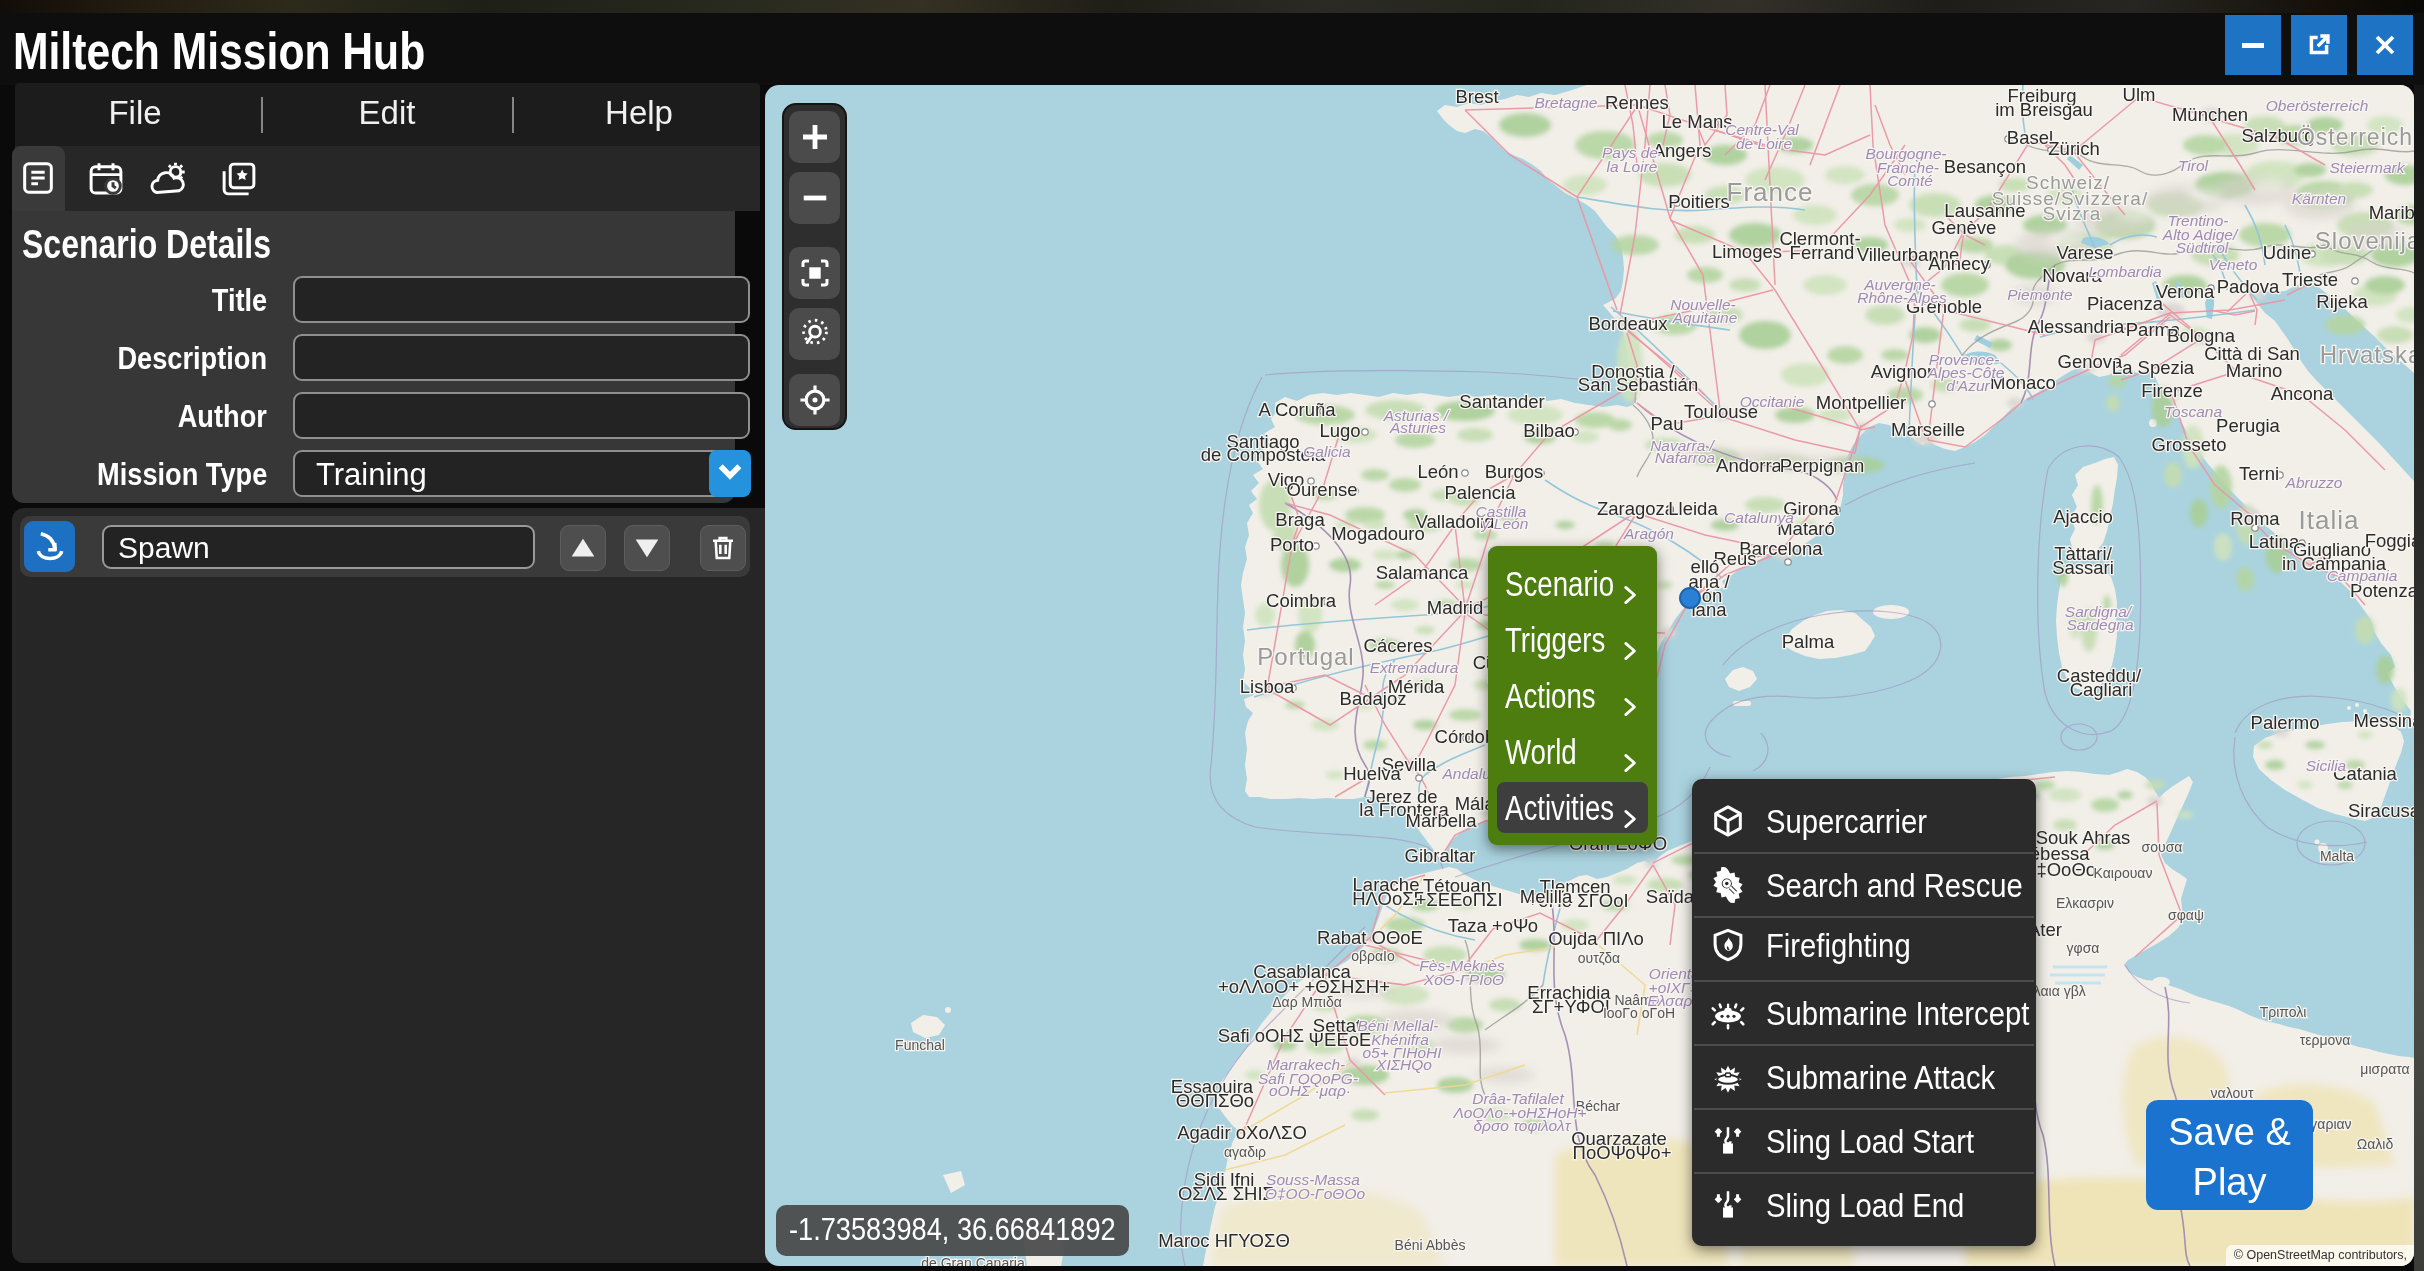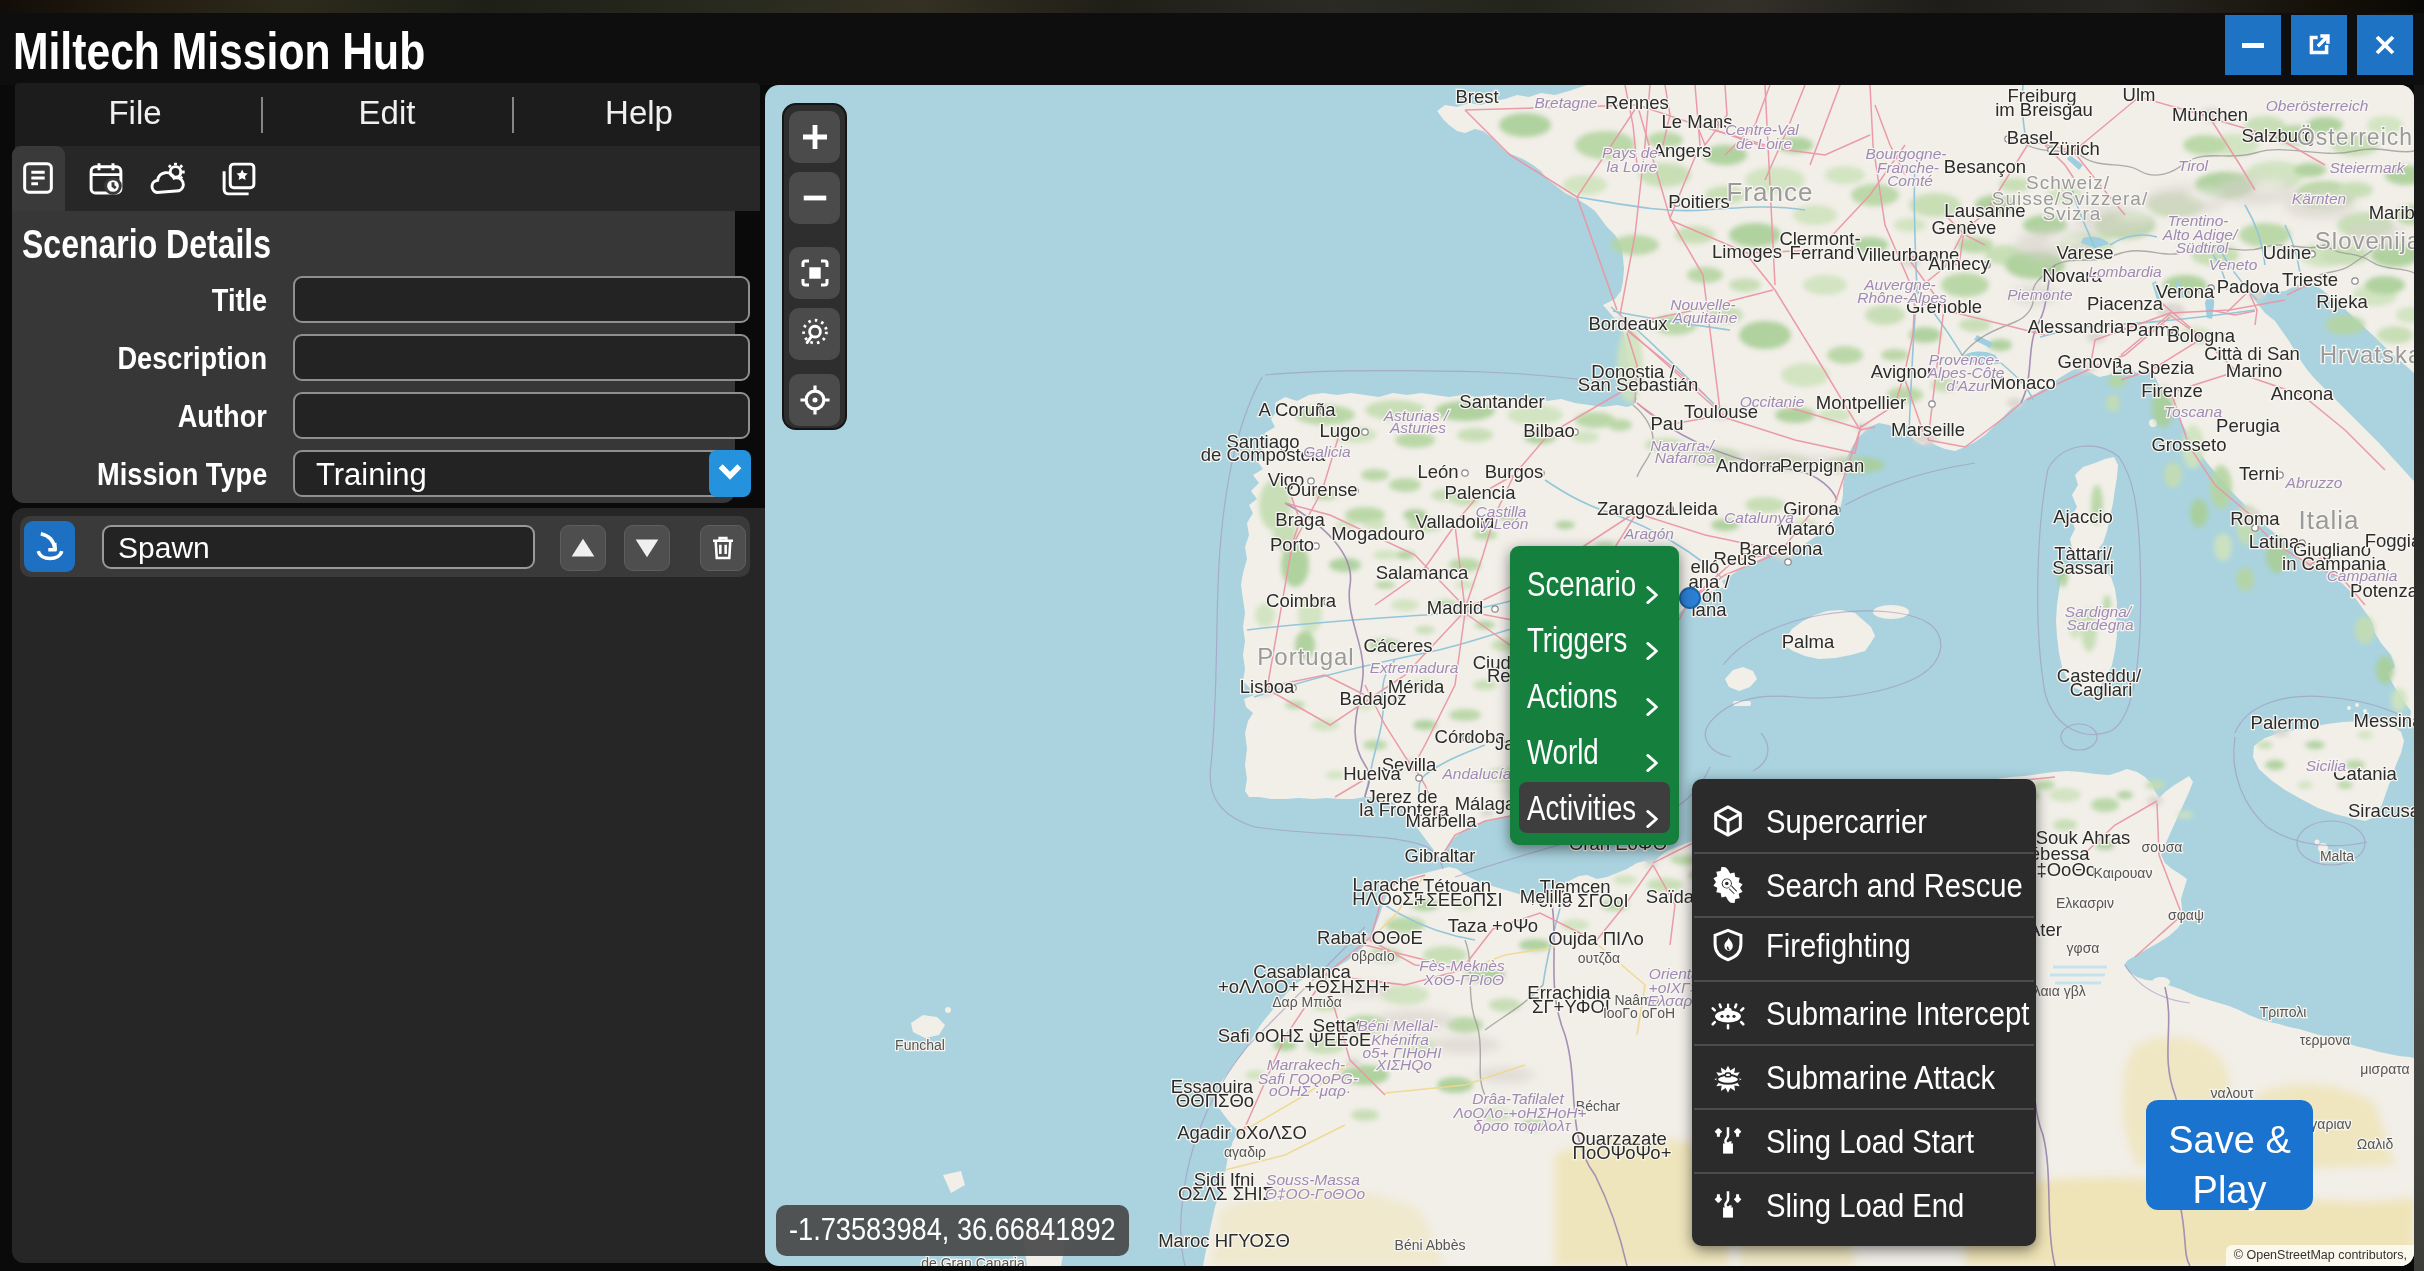--- a/index.html
+++ b/index.html
@@ -27,32 +27,32 @@
 #spawnbtn{position:absolute;left:4px;top:5px;width:51px;height:51px;background:#1d70c2;border-radius:9px;display:flex;align-items:center;justify-content:center}
 #spawninp{position:absolute;left:82px;top:9px;width:433px;height:44px;background:#232323;border:2px solid #999;border-radius:9px;color:#fff;font-size:30px;line-height:41px;padding-left:14px}
 .rowbtn{position:absolute;top:9px;width:46px;height:46px;background:#4e4e4e;border:1px solid #5e5e5e;border-radius:9px;display:flex;align-items:center;justify-content:center}
 
 #map{position:absolute;left:765px;top:85px;width:1649px;height:1181px;border-radius:14px;overflow:hidden}
 #rstrip{position:absolute;left:2414px;top:85px;width:10px;height:1186px;background:linear-gradient(180deg,#141414,#2f2f2e 45%,#4a4a46 75%,#3c3c38)}
 
 #mapctl{position:absolute;left:17px;top:18px;width:65px;height:327px;background:#2e2e2e;border:2px solid #151515;border-radius:14px}
 .mbtn{position:absolute;left:5px;width:51px;height:52px;background:#4b4b4b;border-radius:10px;display:flex;align-items:center;justify-content:center}
 
-#cmenu{position:absolute;left:745px;top:461px;width:169px;height:299px;background:#15803d;border-radius:9px;box-shadow:0 4px 14px rgba(0,0,0,.5)}
+#cmenu{position:absolute;left:723px;top:461px;width:169px;height:299px;background:#4d7c0f;border-radius:9px;box-shadow:0 4px 14px rgba(0,0,0,.5)}
 .cmi{position:absolute;left:9px;width:151px;height:51px;color:#fff;font-size:35px;line-height:51px}
 .cmi .lbl{position:absolute;left:8px;transform:scaleX(0.79);transform-origin:0 50%;top:0;white-space:nowrap}
 .cmi .ch{position:absolute;right:6px;top:12px}
 #cmi-active{background:#3e3e3e;border-radius:8px}
 #smenu{position:absolute;left:927px;top:694px;width:344px;height:467px;background:#2b2b2b;border-radius:10px;box-shadow:0 4px 14px rgba(0,0,0,.5)}
 .smi{position:absolute;left:0;width:292px;height:64px;color:#fff}
 .smi .txt{position:absolute;left:74px;top:13px;font-size:34px;transform:scaleX(0.86);transform-origin:0 0;white-space:nowrap}
 .smi .ic{position:absolute;left:18px;top:14px;width:36px;height:36px}
 .ssep{position:absolute;left:2px;width:340px;height:2px;background:#4c4c4c}
 
-#saveplay{position:absolute;left:1381px;top:1015px;width:167px;height:110px;background:#1a73cf;border-radius:12px;color:#fff;font-size:38px;text-align:center;line-height:50px;padding-top:15px}
+#saveplay{position:absolute;left:1381px;top:1015px;width:167px;height:110px;background:#1a73cf;border-radius:12px;color:#fff;font-size:38px;text-align:center;line-height:50px;padding-top:7px}
 #coords{position:absolute;left:11px;top:1120px;width:353px;height:51px;background:rgba(72,72,72,0.92);border-radius:10px;color:#fff;font-size:29px;letter-spacing:-0.4px;line-height:49px;padding-left:13px;white-space:nowrap;overflow:hidden}
 #attrib{position:absolute;right:0px;bottom:0px;background:rgba(255,255,255,0.72);border-radius:6px 0 0 0;color:#333;font-size:12.5px;padding:3px 7px 4px 8px}
 </style></head><body>
 <div id="stage">
 <div id="gametop"></div>
 <div id="titlebar">
       <div class="title">Miltech Mission Hub</div>
     </div>
 <div class="wbtn" id="btnmin">
       <svg width="30" height="30" viewBox="0 0 30 30">

